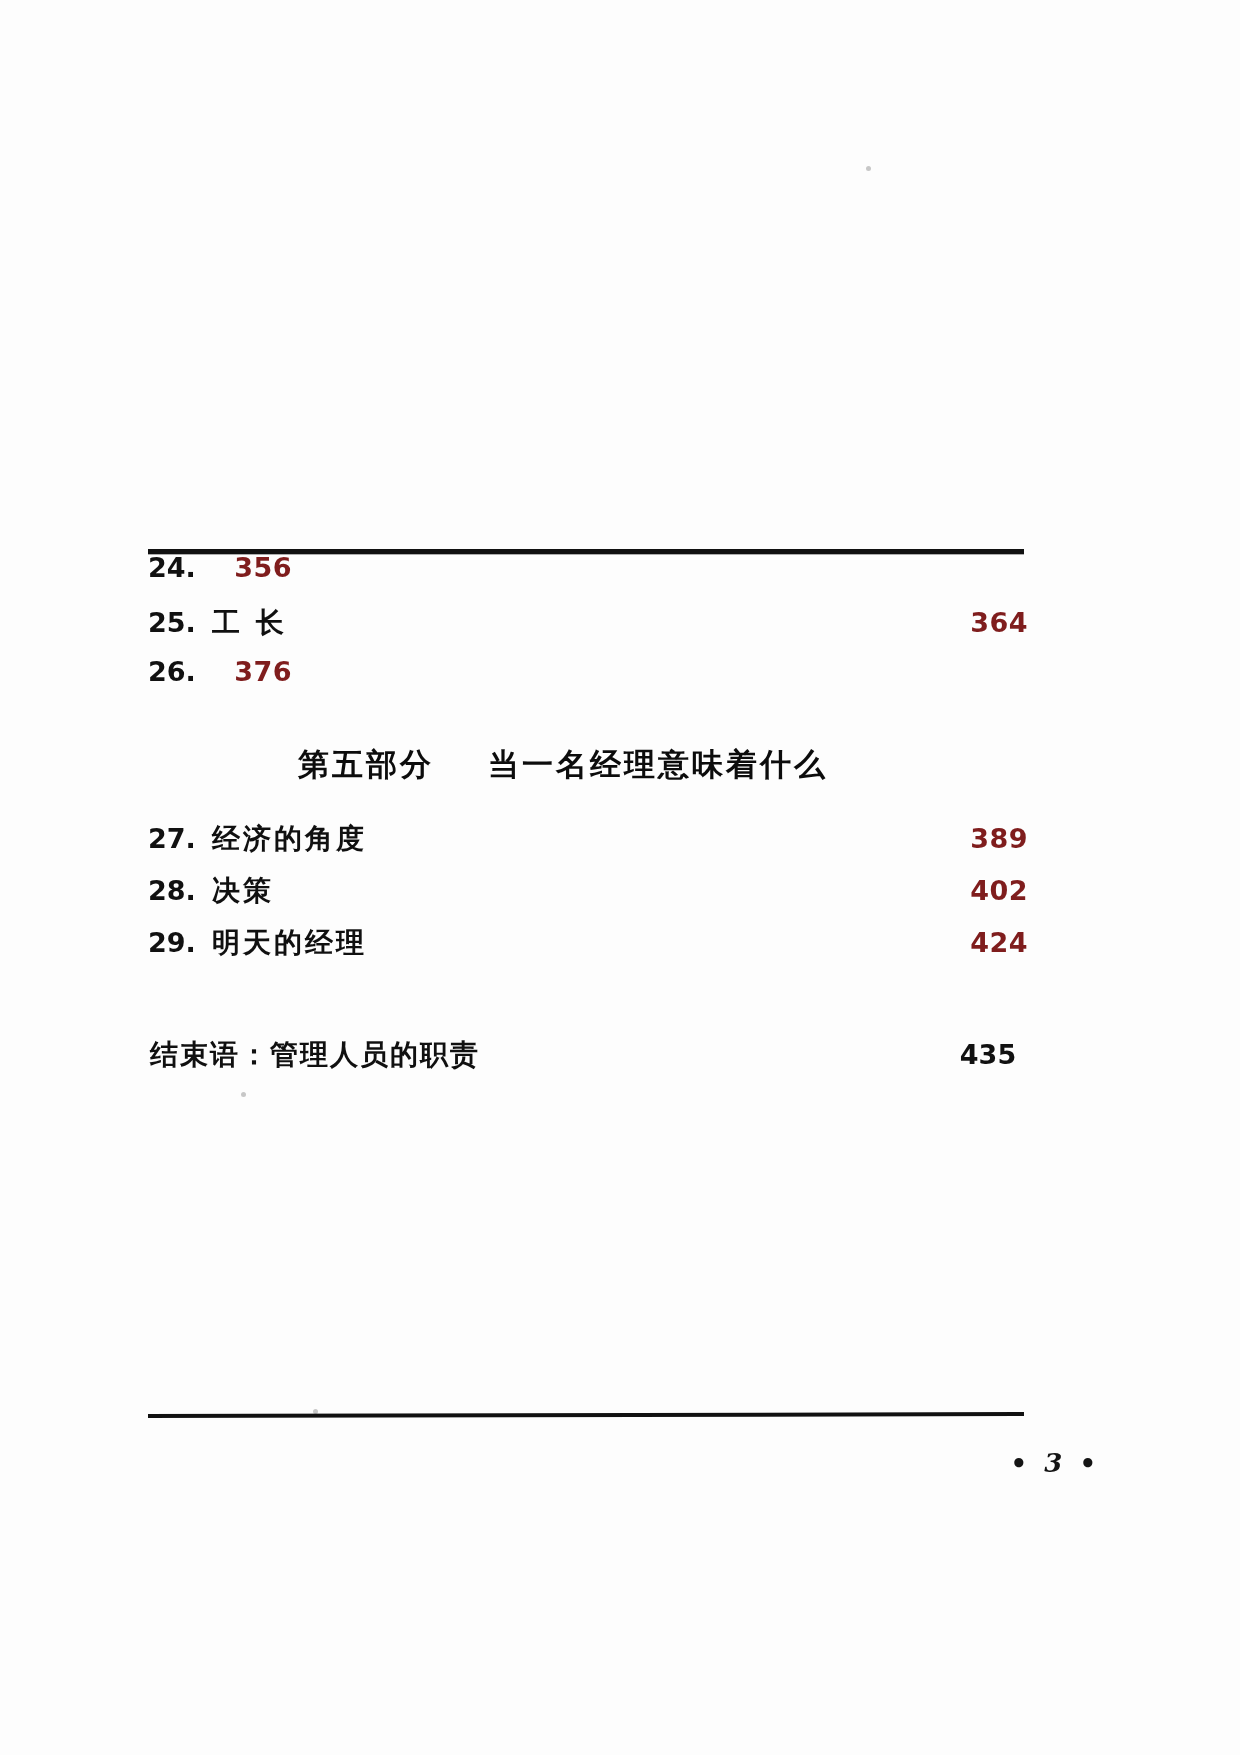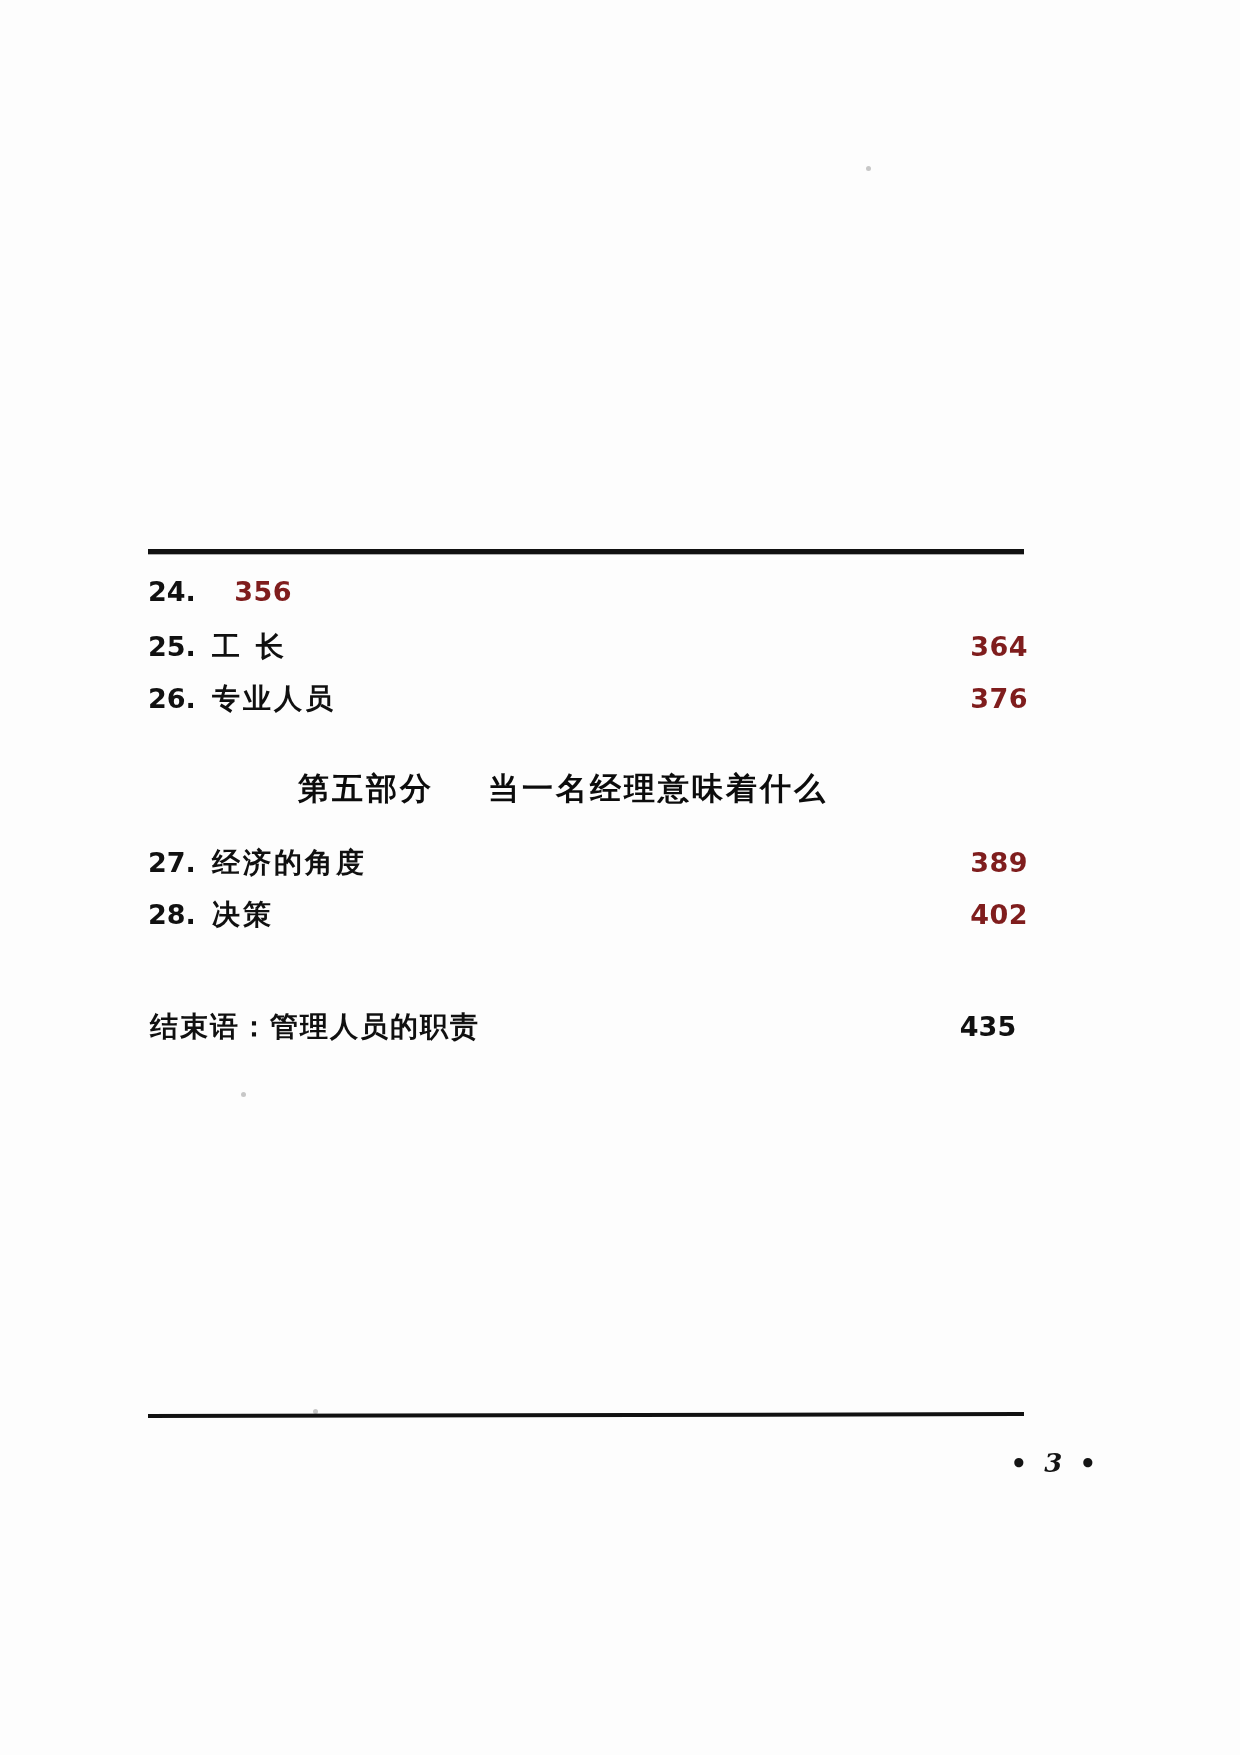--- a/index.html
+++ b/index.html
@@ -18,21 +18,21 @@
   
   .speck {
     position: absolute;
     background: #9a9a9a;
     border-radius: 50%;
     opacity: .55;
   }
   .toc {
     position: absolute;
     left: 148px;
-    top: 576px;
+    top: 552px;
     width: 880px;
   }
   .rule-top {
     position: absolute;
     left: 148px;
     top: 549px;
     width: 876px;
     height: 5px;
     background: #111;
   }
@@ -151,41 +151,45 @@
     </div>
 
     <div class="entry">
       <span class="num">25.</span>
       <span class="title">工 长</span>
       <span class="pg">364</span>
     </div>
 
     <div class="entry">
       <span class="num">26.</span>
-      <span class="title">专业人员</span>
       <span class="pg">376</span>
     </div>
 
     <div class="part-heading">
       <span>第五部分</span>
       <span class="ph-sub">当一名经理意味着什么</span>
     </div>
 
     <div class="entry">
       <span class="num">27.</span>
       <span class="title">经济的角度</span>
       <span class="pg">389</span>
     </div>
 
     <div class="entry">
       <span class="num">28.</span>
       <span class="title">决策</span>
       <span class="pg">402</span>
     </div>
 
+    <div class="entry">
+      <span class="num">29.</span>
+      <span class="title">明天的经理</span>
+      <span class="pg">424</span>
+    </div>
 
     <div class="closing">
       <span class="title">结束语：管理人员的职责</span>
       <span class="pg">435</span>
     </div>
 
   </div>
 
   <div class="rule-bottom"></div>
 

